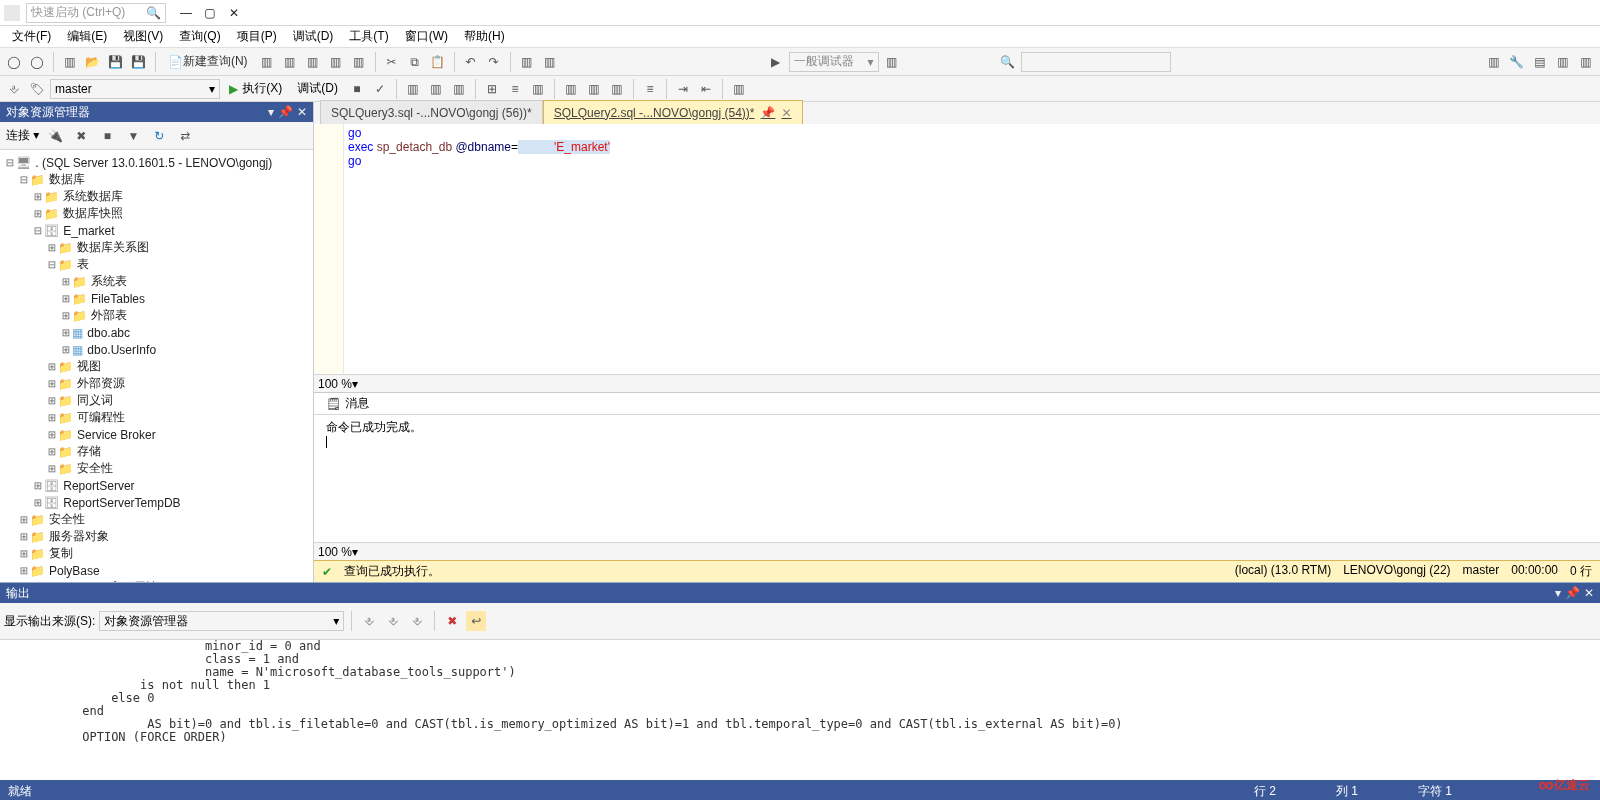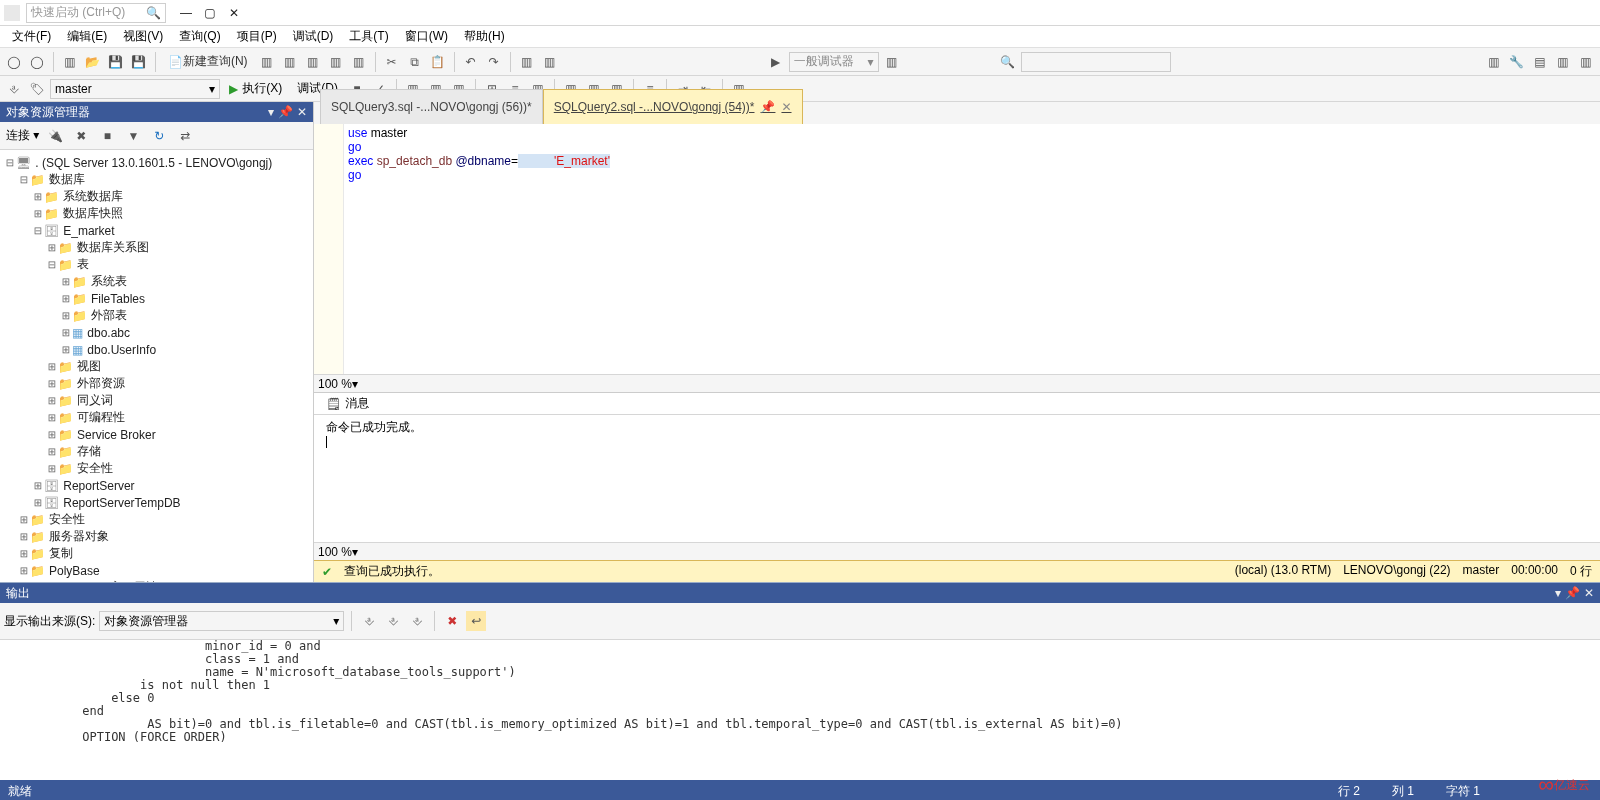--- a/index.html
+++ b/index.html
@@ -27,21 +27,21 @@
 .oe { width: 314px; border-right: 1px solid #ccc; display: flex; flex-direction: column; background: #fff; }
 .oe-tb { height: 28px; background: #f5f5f5; border-bottom: 1px solid #d6d6d6; display: flex; align-items: center; gap: 6px; padding: 0 6px; }
 .tree { flex: 1; overflow: auto; padding: 4px 0; }
 .node { display: flex; align-items: center; height: 17px; white-space: nowrap; color: #222; }
 .exp { width: 12px; text-align: center; color: #666; font-size: 10px; }
 .fold { color: #d9b658; margin-right: 4px; }
 .dbico { color: #888; margin-right: 4px; }
 .tblico { color: #6aa7d6; margin-right: 4px; }
 .editor-area { flex: 1; display: flex; flex-direction: column; }
 .tabs { height: 22px; background: #f5f5f5; display: flex; align-items: flex-end; padding-left: 6px; }
-.tab { height: 35px; padding: 0 10px; display: flex; align-items: center; gap: 6px; border: 1px solid #ccc; border-bottom: none; color: #444; }
+.tab { height: 24px; padding: 0 10px; display: flex; align-items: center; gap: 6px; border: 1px solid #ccc; border-bottom: none; color: #444; }
 .tab.active { background: #fff4c2; border-color: #d9b658; text-decoration: underline; }
 .tab.inact { background: #eaeaea; }
 .tab .pin { color: #b58f2f; }
 .tab .x { color: #888; }
 .editor { flex: 1; display: flex; background: #fff; position: relative; }
 .gutter { width: 30px; background: #fffdf0; border-right: 1px solid #e8e8e8; }
 .code { flex: 1; font-family: Consolas, monospace; font-size: 12px; padding: 2px 4px; line-height: 14px; }
 .code .kw { color: #0000ff; }
 .code .fn { color: #7a2f2f; }
 .code .var { color: #006; }
@@ -53,22 +53,22 @@
 .msgtab .t { padding: 2px 8px; display: flex; align-items: center; gap: 4px; }
 .msgbody { flex: 1; background: #fff; padding: 4px 12px; font-family: "Microsoft YaHei", sans-serif; }
 .statusbar-q { height: 22px; background: #fff4c2; border-top: 1px solid #d9b658; display: flex; align-items: center; padding: 0 8px; gap: 12px; }
 .statusbar-q .ok { color: #2d9b2d; }
 .statusbar-q .right { margin-left: auto; display: flex; gap: 12px; }
 .output { display: flex; flex-direction: column; border-top: 1px solid #9aacc7; }
 .out-tb { height: 37px; background: #f5f5f5; border-bottom: 1px solid #d6d6d6; display: flex; align-items: center; gap: 4px; padding: 0 4px; }
 .out-sel { border: 1px solid #ccc; height: 20px; width: 245px; padding: 0 4px; display: flex; align-items: center; }
 .out-body { height: 140px; background: #fff; font-family: Consolas, monospace; font-size: 12px; line-height: 13px; white-space: pre; color: #333; overflow: hidden; padding-left: 10px; }
 .appstatus { height: 22px; background: #3b5998; color: #fff; display: flex; align-items: center; padding: 0 8px; gap: 40px; }
-.appstatus .r { margin-left: auto; display: flex; gap: 32px; }
-.logo { position: fixed; right: 10px; bottom: 2px; color: #d33; font-weight: normal; display: flex; align-items: center; gap: 0; font-size: 16px; }
+.appstatus .r { margin-left: auto; display: flex; gap: 60px; }
+.logo { position: fixed; right: 10px; bottom: 2px; color: #d33; font-weight: bold; display: flex; align-items: center; gap: 0; font-size: 16px; }
 .logo .rings::before { content: "∞"; font-size: 22px; }
 </style>
 </head>
 <body>
 
 <div class="titlebar">
   <div class="icon"></div>
   <div class="ql">
     <span>快速启动 (Ctrl+Q)</span>
     <span class="s">🔍</span>
@@ -331,21 +331,20 @@
         </div>
       <div class="tab active">
           <span>SQLQuery2.sql -...NOVO\gongj (54))*</span>
           <span class="pin">📌</span>
           <span class="x">✕</span>
         </div>
     </div>
     <div class="editor">
       <div class="gutter"></div>
       <div class="code">
-        <div><span class="kw">use</span><span> master</span></div>
         <div><span class="kw">go</span></div>
         <div><span class="kw">exec</span><span class="fn"> sp_detach_db</span><span class="var"> @dbname</span><span>=</span><span class="str hl">'E_market'</span></div>
         <div><span class="kw">go</span></div>
       </div>
     </div>
     <div class="zoom">
         <span>100 %</span> 
         <span>▾</span>
       </div>
     <div class="msgpane">

